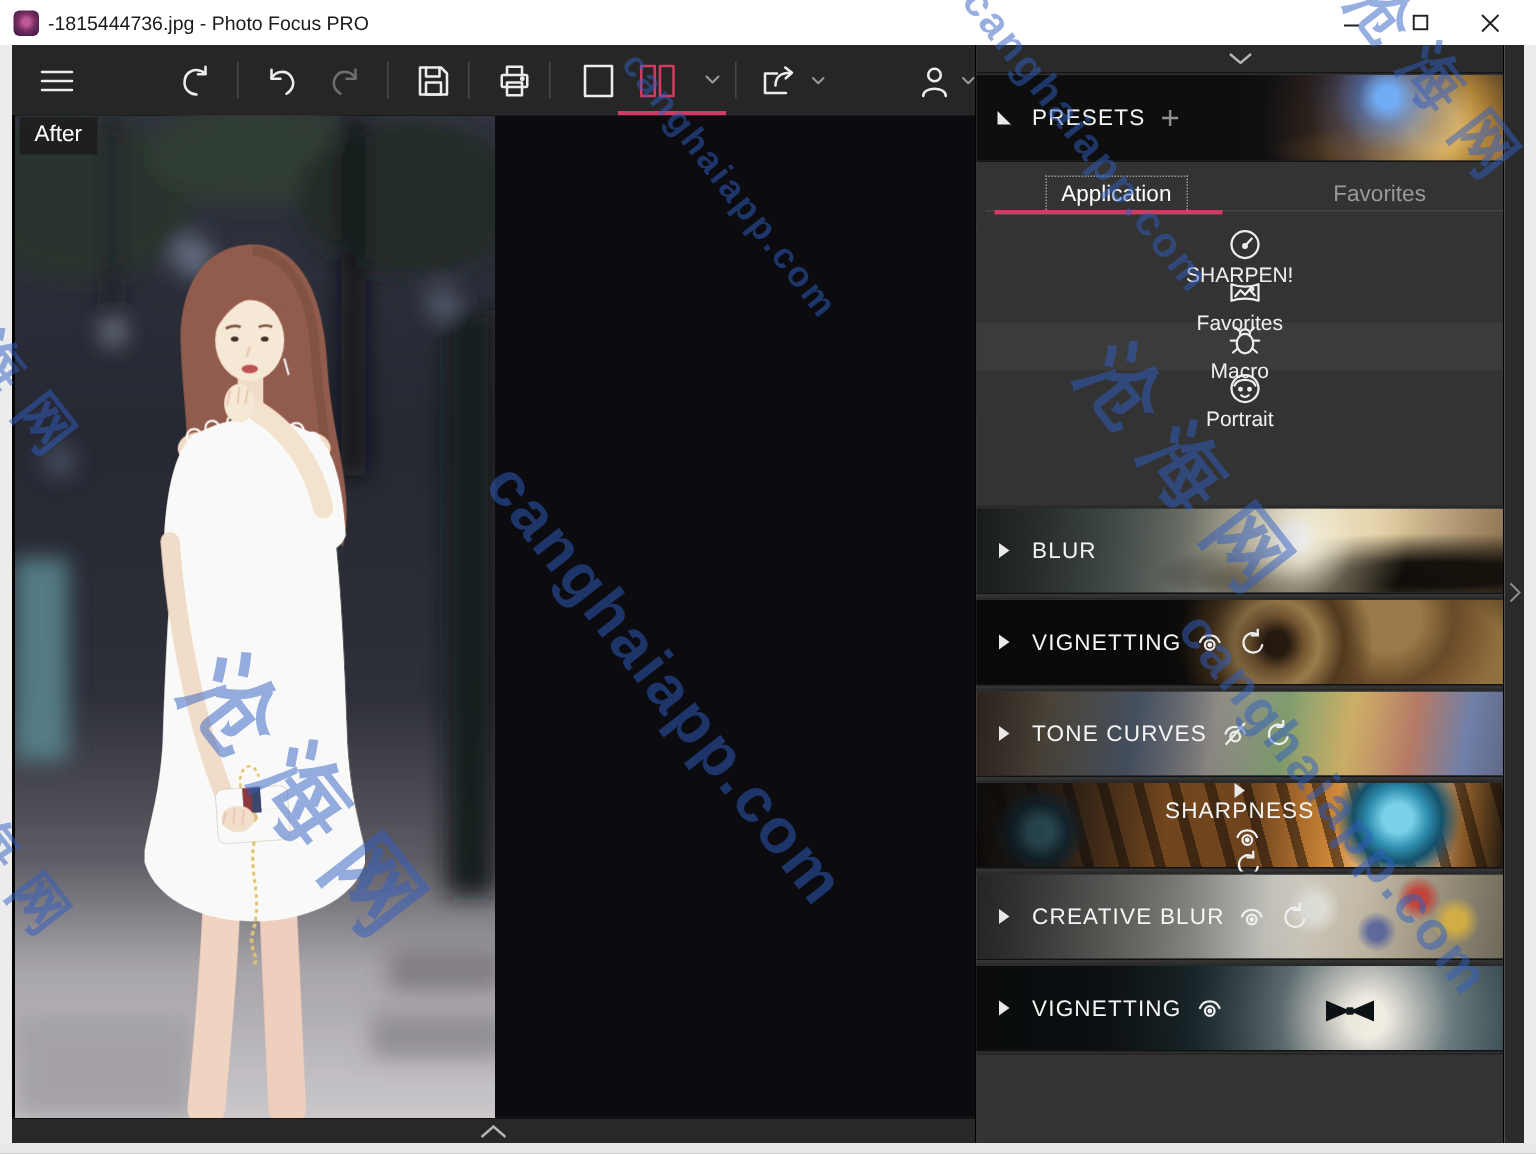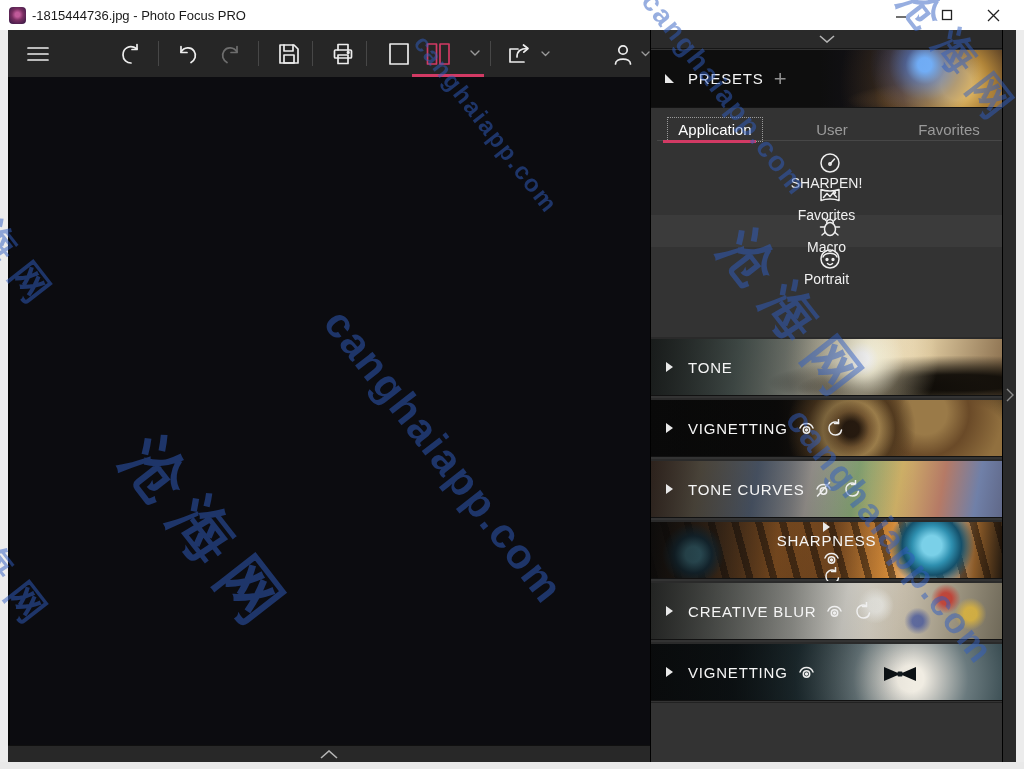--- a/index.html
+++ b/index.html
@@ -336,20 +336,26 @@
             <path d="M5.5,23 C5.5,16.5 20.5,16.5 20.5,23"></path>
         </svg>
         <svg class="caret" width="9" height="6" viewBox="0 0 9 6" style="stroke:#9a9a9a;stroke-width:1.3;fill:none">
             <path d="M1,1 L4.5,4.5 L8,1"></path>
           </svg>
       </button>
     </div>
 
     <div class="canvas">
       <div class="pane-divider"></div>
+      <div class="photo-pane pane-after">
+        <svg viewBox="0 0 321 668" preserveAspectRatio="xMidYMid slice">
+            <use href="#scene"></use>
+          </svg>
+        <span class="view-label label-after">After</span>
+      </div>
     </div>
 
     <div class="bottom-strip">
       <svg width="18" height="9">
           <path d="M1,8 L9,1 L17,8"></path>
         </svg>
     </div>
   </div>
 
   <div class="sidebar">
@@ -364,23 +370,20 @@
       <span class="tri-open"></span>
       <span class="panel-title">PRESETS</span>
       <span class="plus">+</span>
     </div>
 
     <div class="tabs">
       <div class="tabs-hairline"></div>
       <button class="tab active">
         <span class="tab-inner">Application</span>
         <span class="tab-underline"></span>
-      </button>
-      <button class="tab">
-        <span class="tab-inner">User</span>
       </button>
       <button class="tab">
         <span class="tab-inner">Favorites</span>
       </button>
     </div>
 
     <div class="preset-list">
       <button class="preset-item">
         <span class="picon">
           <svg width="24" height="24" viewBox="0 0 24 24">
@@ -421,21 +424,21 @@
               <path d="M9.5,16.5 C11,18 13,18 14.5,16.5"></path>
             </svg>
         </span>
         <span>Portrait</span>
       </button>
     </div>
 
     <div class="acc acc-crop">
       <span class="shade"></span>
       <span class="tri-closed"></span>
-      <span class="panel-title">TONE</span>
+      <span class="panel-title">BLUR</span>
     </div>
 
     <div class="acc acc-adjustments">
       <span class="shade"></span>
       <span class="tri-closed"></span>
       <span class="panel-title">VIGNETTING</span>
       <span class="hicon">
         <svg width="19" height="18" viewBox="0 0 19 18">
             <path d="M3,9 A7,7 0 0 1 16,9"></path>
             <circle cx="9.5" cy="11" r="3.2"></circle>

